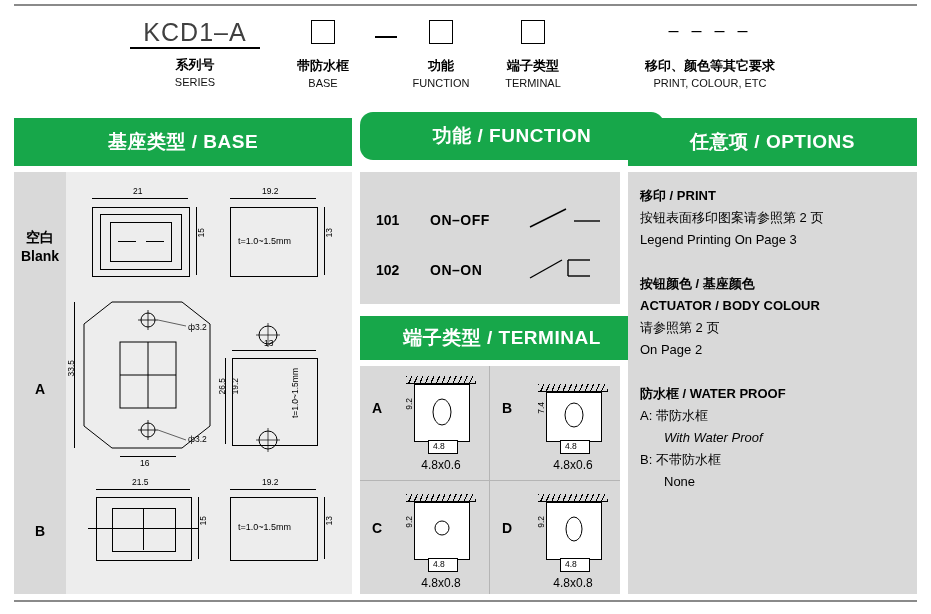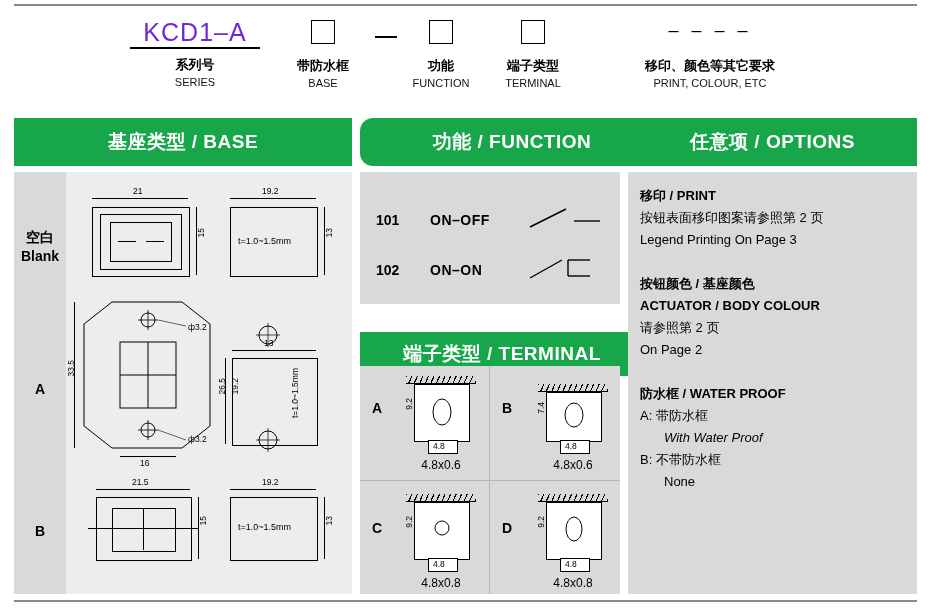--- a/index.html
+++ b/index.html
@@ -13,21 +13,21 @@
   }
   .page{position:absolute;left:0;top:0;width:931px;height:614px;}
 
   .rule{position:absolute;left:14px;width:903px;height:2px;background:#8a8a8a;}
   .rule.top{top:4px;}
   .rule.bottom{top:600px;}
 
   
   .header{position:absolute;left:0;top:10px;width:931px;height:92px;}
   .hcol{position:absolute;text-align:center;}
-  .hcode{font-size:25px;letter-spacing:1px;color:#6d28d9;}
+  .hcode{font-size:25px;letter-spacing:1px;color:#404040;}
   .hline{border-bottom:2px solid #000;}
   .hcn{font-size:13px;font-weight:bold;margin-top:7px;}
   .hen{font-size:11px;margin-top:2px;color:#111;}
   .sqbox{width:22px;height:22px;border:1.5px solid #000;display:inline-block;}
   .dashmark{display:inline-block;width:22px;border-bottom:2px solid #000;height:11px;}
   .dashes{font-size:18px;letter-spacing:4px;}
 
   
   .ghdr{
     position:absolute;background:#17a74a;color:#fff;
@@ -104,22 +104,22 @@
     </div>
 
     <div class="hcol" style="left:590px;top:10px;width:240px;">
       <div class="dashes" style="height:30px;">– – – –</div>
       <div class="hcn">移印、颜色等其它要求</div>
       <div class="hen">PRINT, COLOUR, ETC</div>
     </div>
   </div>
 
   <div class="ghdr" style="left:14px;top:118px;width:338px;height:48px;">基座类型 / BASE</div>
-  <div class="ghdr" style="left:360px;top:118px;width:304px;height:48px;border-radius:13px;">功能 / FUNCTION</div>
-  <div class="ghdr" style="left:360px;top:332px;width:284px;height:44px;">端子类型 / TERMINAL</div>
+  <div class="ghdr" style="left:360px;top:112px;width:304px;height:48px;border-radius:13px;">功能 / FUNCTION</div>
+  <div class="ghdr" style="left:360px;top:316px;width:284px;height:44px;">端子类型 / TERMINAL</div>
   <div class="ghdr" style="left:628px;top:118px;width:289px;height:48px;">任意项 / OPTIONS</div>
 
   <div class="panel" style="left:14px;top:172px;width:338px;height:422px;"></div>
   <div class="panelw" style="left:66px;top:172px;width:286px;height:422px;"></div>
 
   <div class="lbl" style="left:14px;top:228px;width:52px;">
     <span>空白</span><br>
     <span>Blank</span>
   </div>
   <div class="lbl" style="left:14px;top:380px;width:52px;">A</div>

